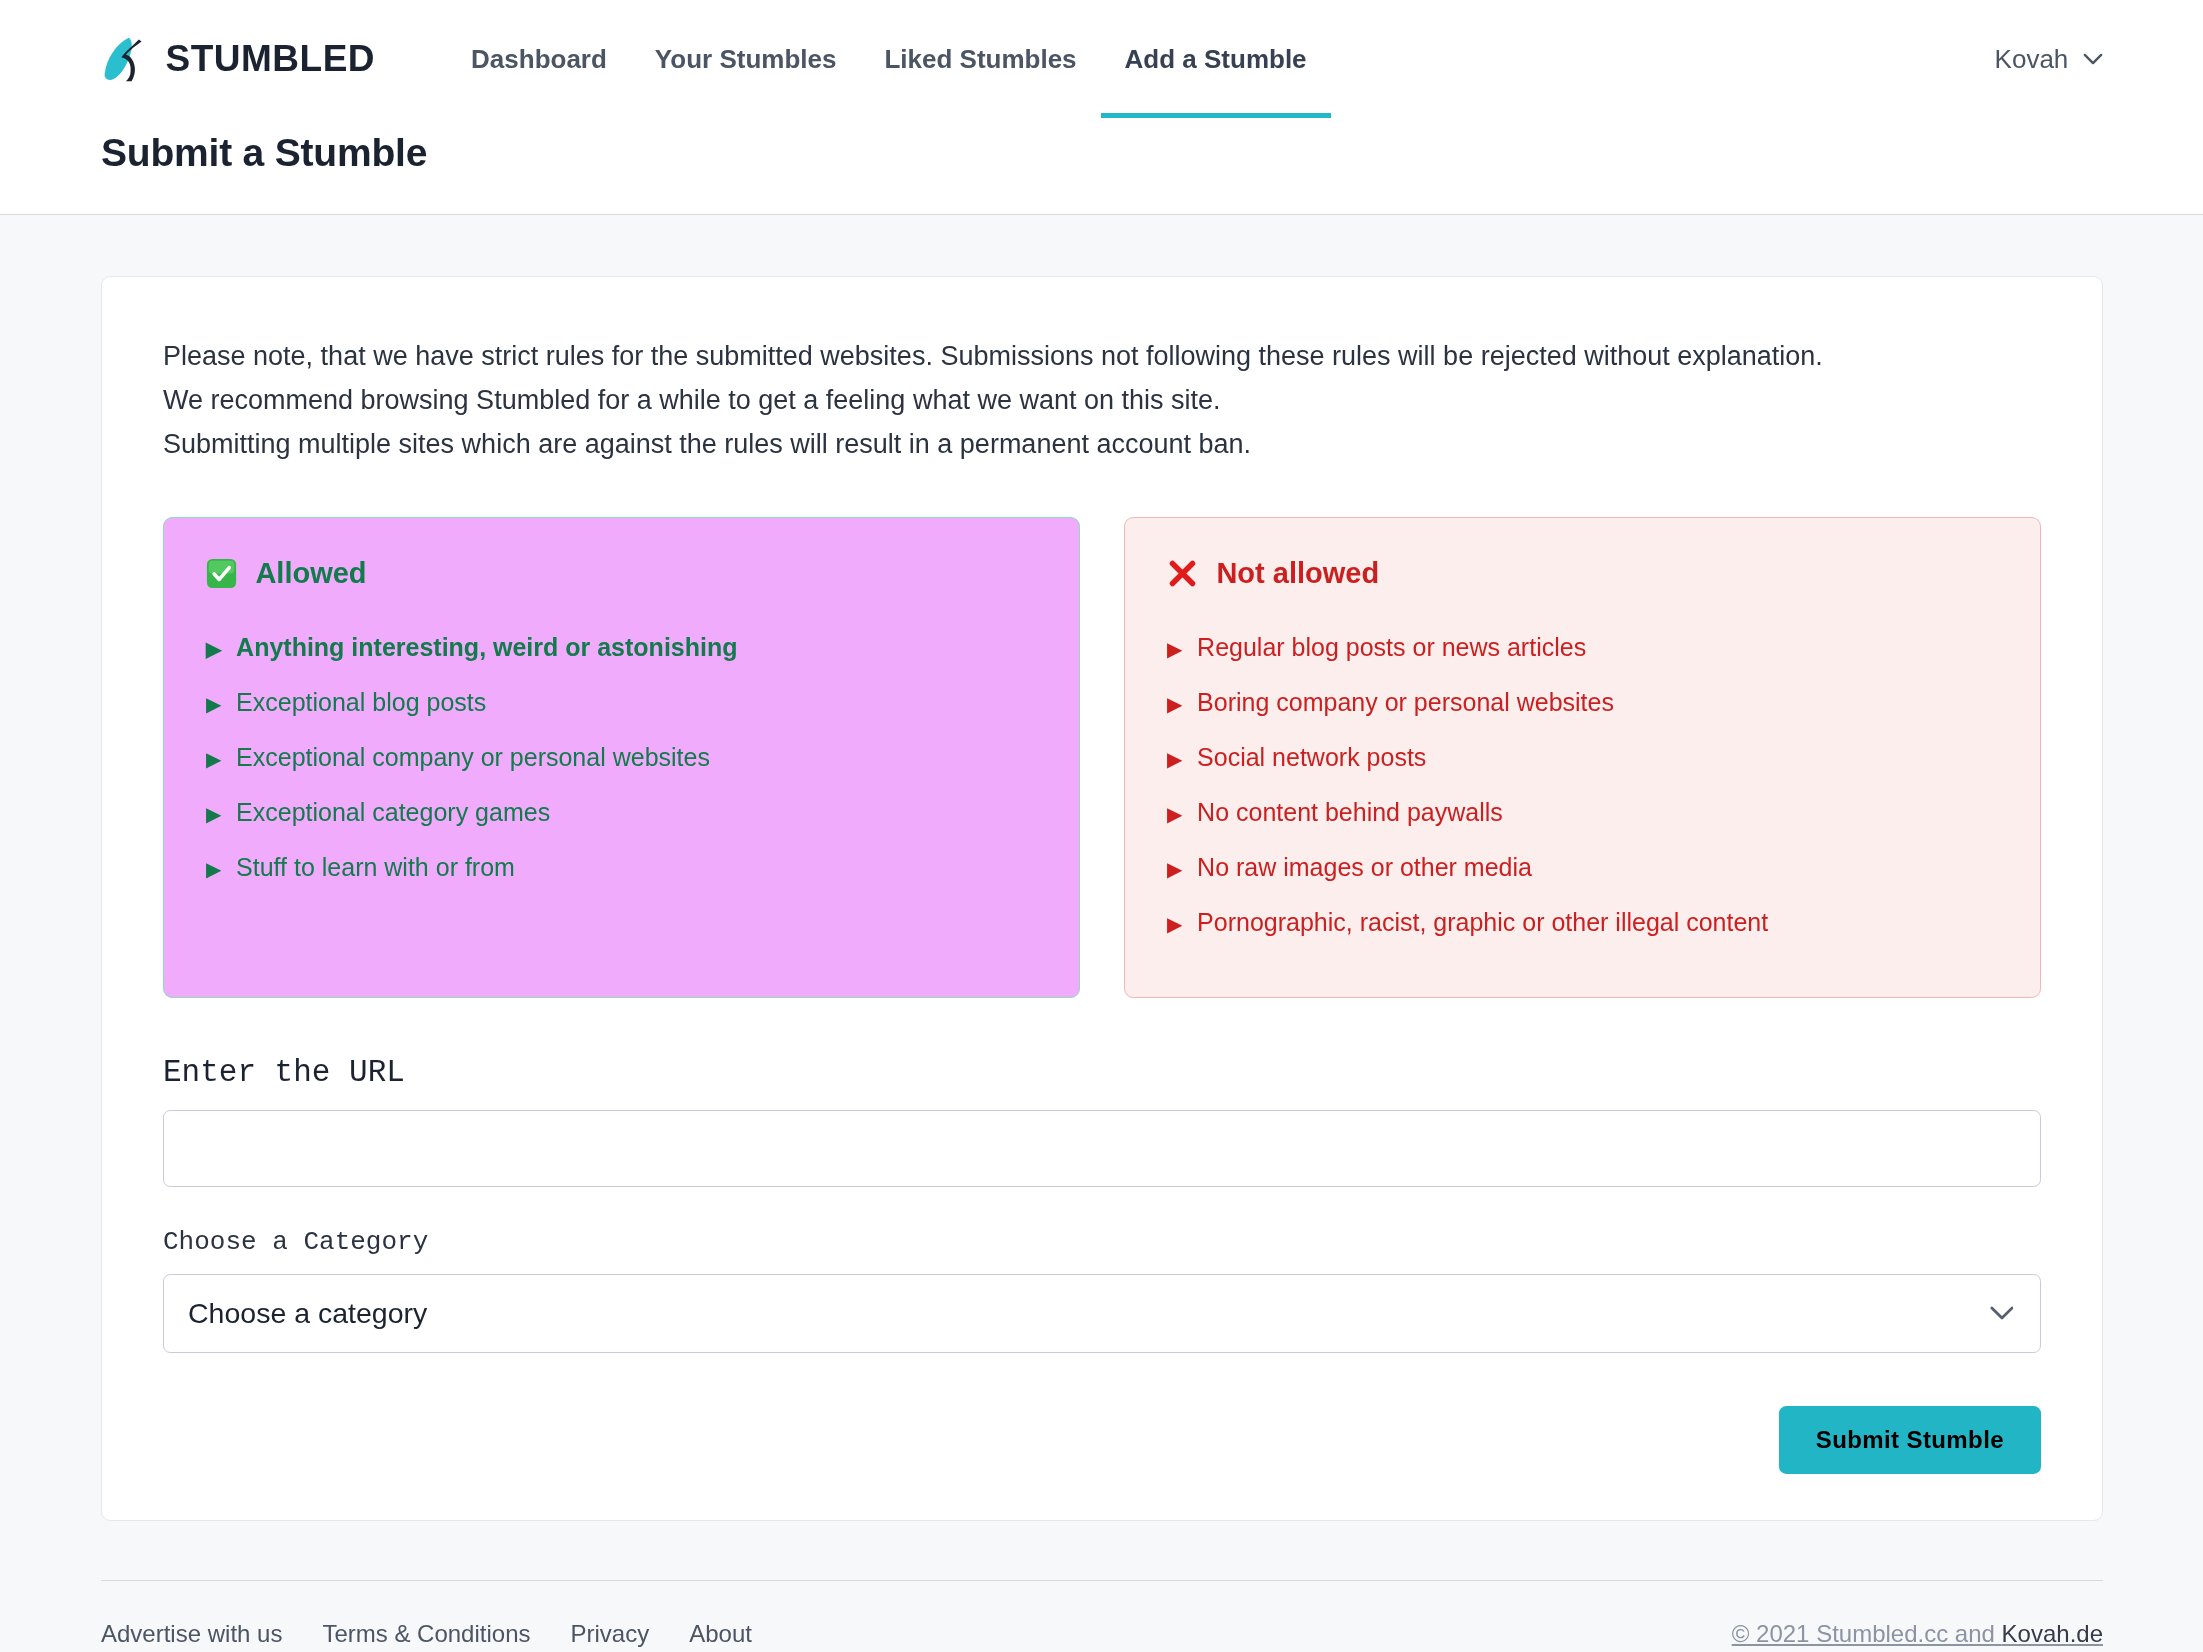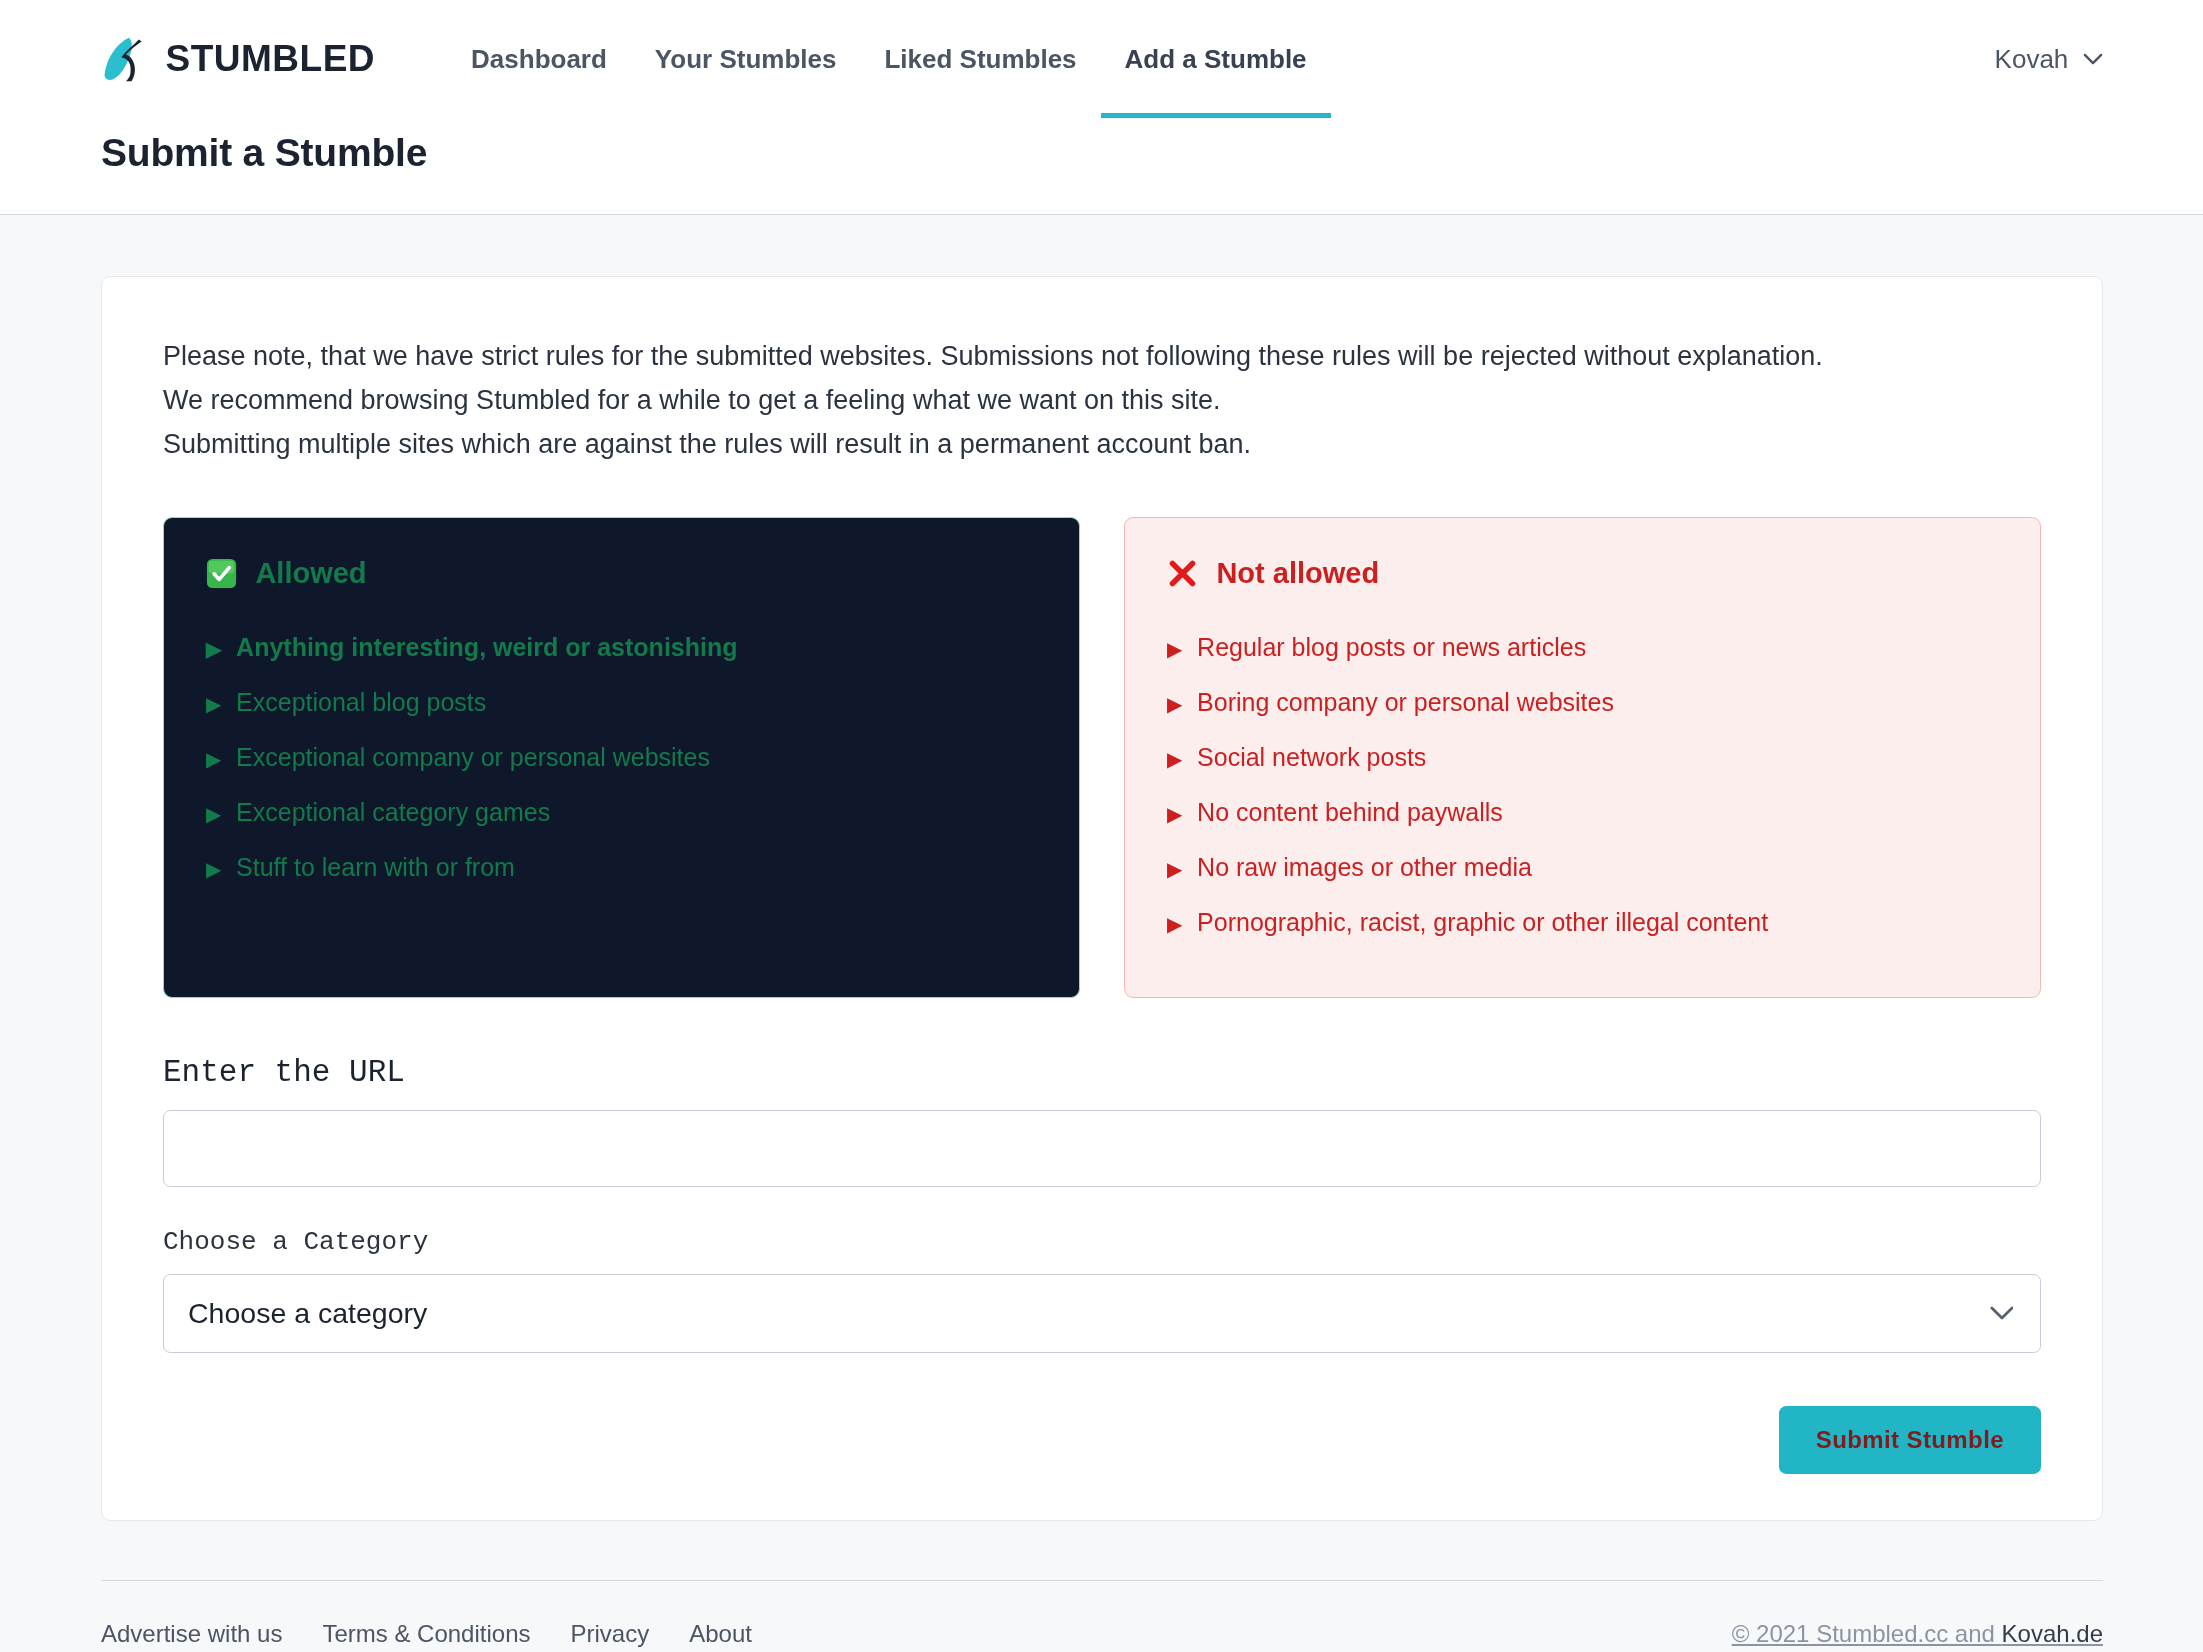--- a/index.html
+++ b/index.html
@@ -138,21 +138,21 @@
     gap: 44px;
     margin-top: 51px;
   }
   .rule-panel {
     flex: 1 1 0;
     border-radius: 9.2px;
     padding: 39px 42px 46px 42px;
     border: 1.8px solid transparent;
   }
   .rule-panel.allowed {
-    background: #0f172a;
+    background: #f0abfc;
     border-color: #8fdcbb;
   }
   .rule-panel.notallowed {
     background: #fdeeee;
     border-color: #f3b6b6;
   }
 
   .rule-head {
     display: flex;
     align-items: center;
@@ -243,21 +243,21 @@
     pointer-events: none;
   }
 
   .form-actions {
     display: flex;
     justify-content: flex-end;
     margin-top: 53px;
   }
   .submit-btn {
     background: #21b5c6;
-    color: #7f1d1d;
+    color: #000000;
     border: none;
     border-radius: 7.3px;
     font-family: "Liberation Sans", sans-serif;
     font-size: 24px;
     font-weight: 700;
     letter-spacing: 0.4px;
     padding: 20px 37px;
     cursor: pointer;
   }
 

